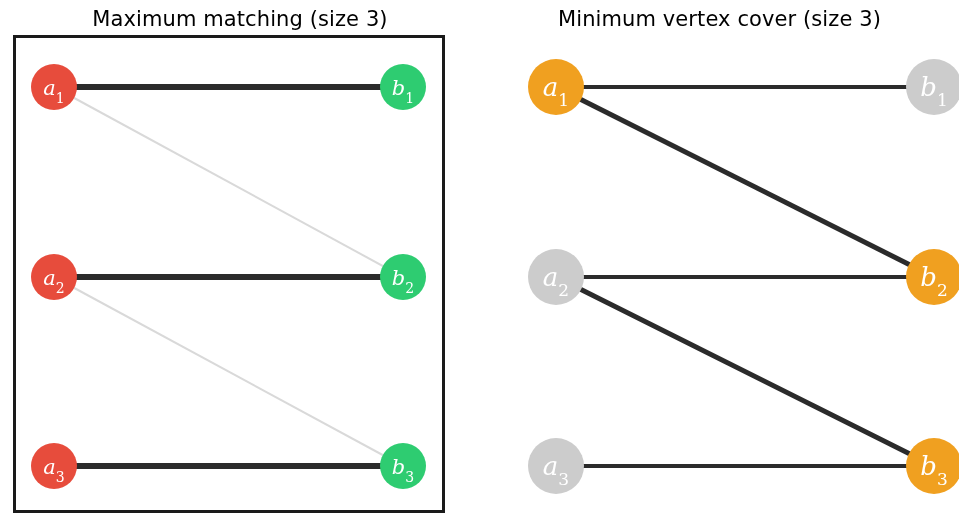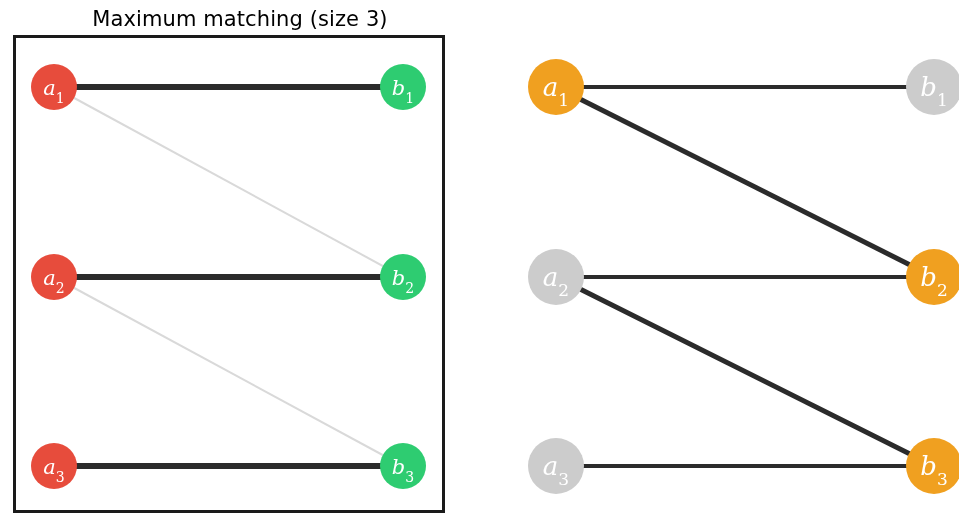--- a/index.html
+++ b/index.html
@@ -102,20 +102,21 @@
           </g>
           <g>
             <circle cx="403" cy="466" r="23" fill="#2ecc71"></circle>
             <text x="403" y="473.56" font-size="21" fill="#ffffff" class="node-label"><tspan>b</tspan><tspan baseline-shift="sub" font-size="14" class="node-sub">3</tspan></text>
           </g>
         </g>
       </svg>
   </div>
 
   <div class="panel" id="panel-right">
+    <div class="panel-title">Minimum vertex cover (size 3)</div>
 
     <svg class="plot-svg" id="svg-right" viewBox="0 0 479 523">
         <g>
           <line x1="76" y1="87" x2="454" y2="87" stroke="#2b2b2b" stroke-width="4" stroke-linecap="butt"></line>
           <line x1="76" y1="87" x2="454" y2="277" stroke="#2b2b2b" stroke-width="5" stroke-linecap="butt"></line>
           <line x1="76" y1="277" x2="454" y2="277" stroke="#2b2b2b" stroke-width="4" stroke-linecap="butt"></line>
           <line x1="76" y1="277" x2="454" y2="466" stroke="#2b2b2b" stroke-width="5" stroke-linecap="butt"></line>
           <line x1="76" y1="466" x2="454" y2="466" stroke="#2b2b2b" stroke-width="4" stroke-linecap="butt"></line>
         </g>
         <g>

